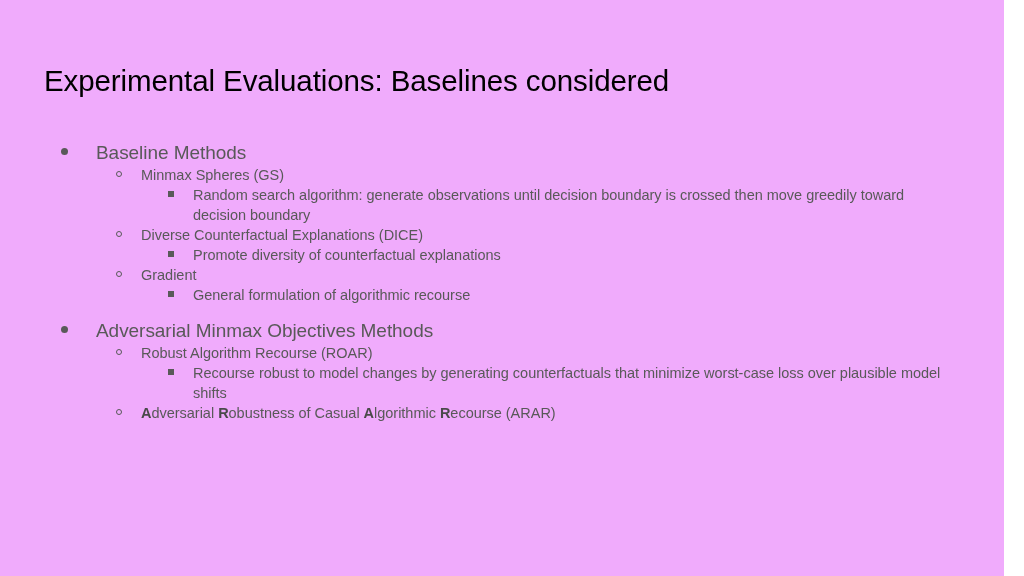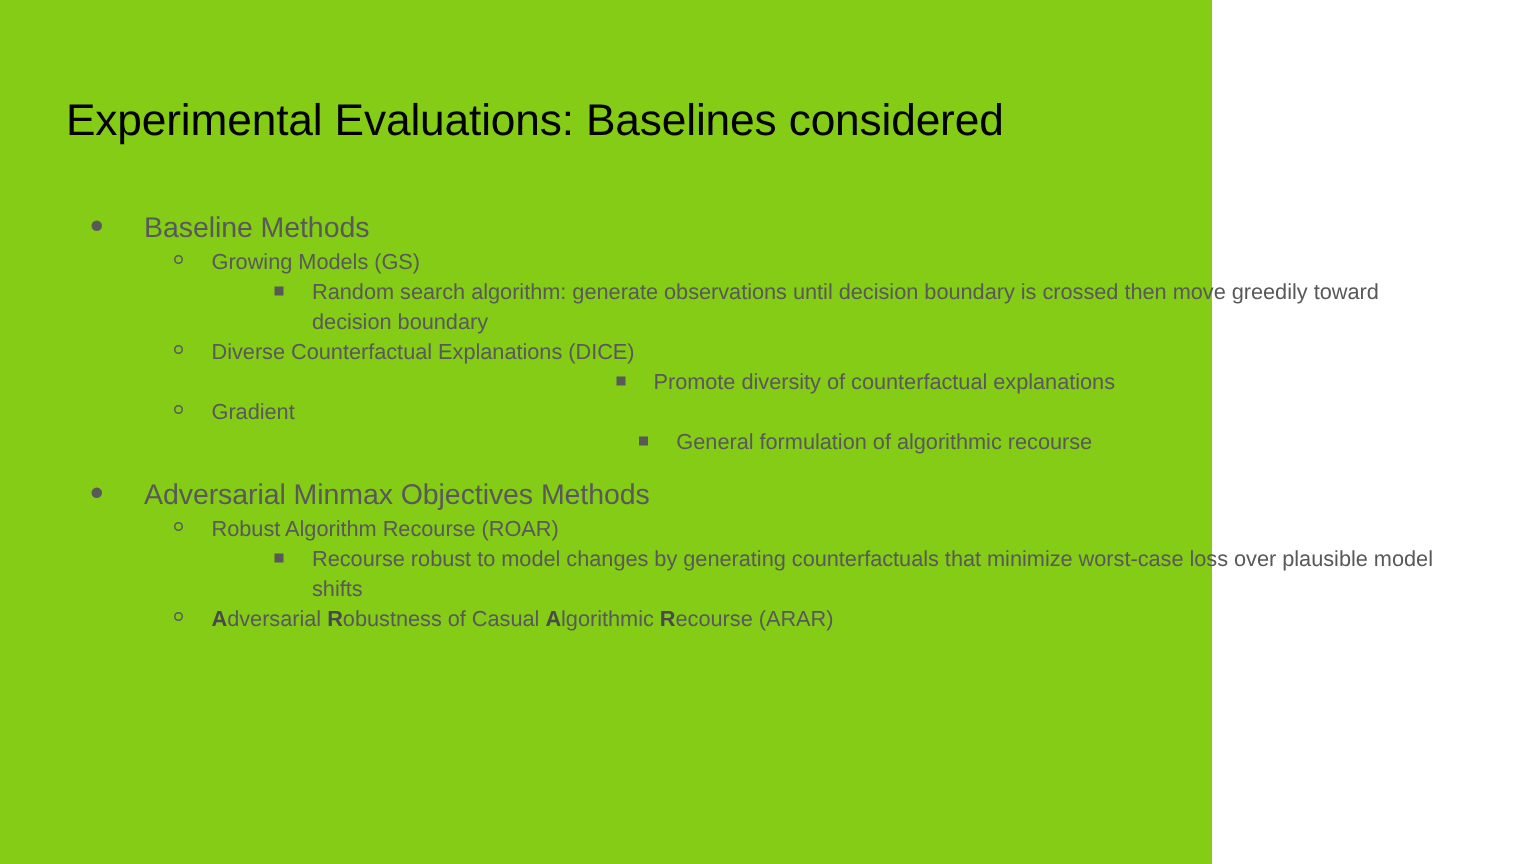--- a/index.html
+++ b/index.html
@@ -10,23 +10,23 @@
   body {
     width: 1024px;
     height: 576px;
     overflow: hidden;
     font-family: "Liberation Sans", sans-serif;
     -webkit-font-smoothing: antialiased;
   }
 
   .slide {
     position: relative;
-    width: 808px;
+    width: 1004px;
     height: 576px;
-    background: #84cc16;
+    background: #f0abfc;
   }
 
   
   .slide-title {
     position: absolute;
     left: 44px;
     top: 62px;
     width: 940px;
     font-size: 29.5px;
     line-height: 38px;
@@ -85,21 +85,20 @@
   }
   .lvl2 .btext {
     font-size: 14.5px;
     line-height: 20px;
     letter-spacing: -0.02px;
   }
 
   
   .lvl3 {
     margin-left: 107px;
-    justify-content: center;
   }
   .lvl3 .marker {
     width: 30px;
     flex: 0 0 30px;
     font-size: 13px;
     line-height: 20px;
     text-align: left;
     padding-left: 5px;
     box-sizing: border-box;
   }
@@ -155,21 +154,21 @@
 
   <div class="body-area">
 
     <div class="bullet-row lvl1">
       <span class="marker"><span class="dot-marker"></span></span>
       <span class="btext">Baseline Methods</span>
     </div>
 
     <div class="bullet-row lvl2">
       <span class="marker"><span class="circle-marker"></span></span>
-      <span class="btext">Growing Models (GS)</span>
+      <span class="btext">Minmax Spheres (GS)</span>
     </div>
 
     <div class="bullet-row lvl3">
       <span class="marker"><span class="square-marker"></span></span>
       <span class="btext">Random search algorithm: generate observations until decision boundary is crossed then move greedily toward decision boundary</span>
     </div>
 
 
 
     <div class="bullet-row lvl2">

